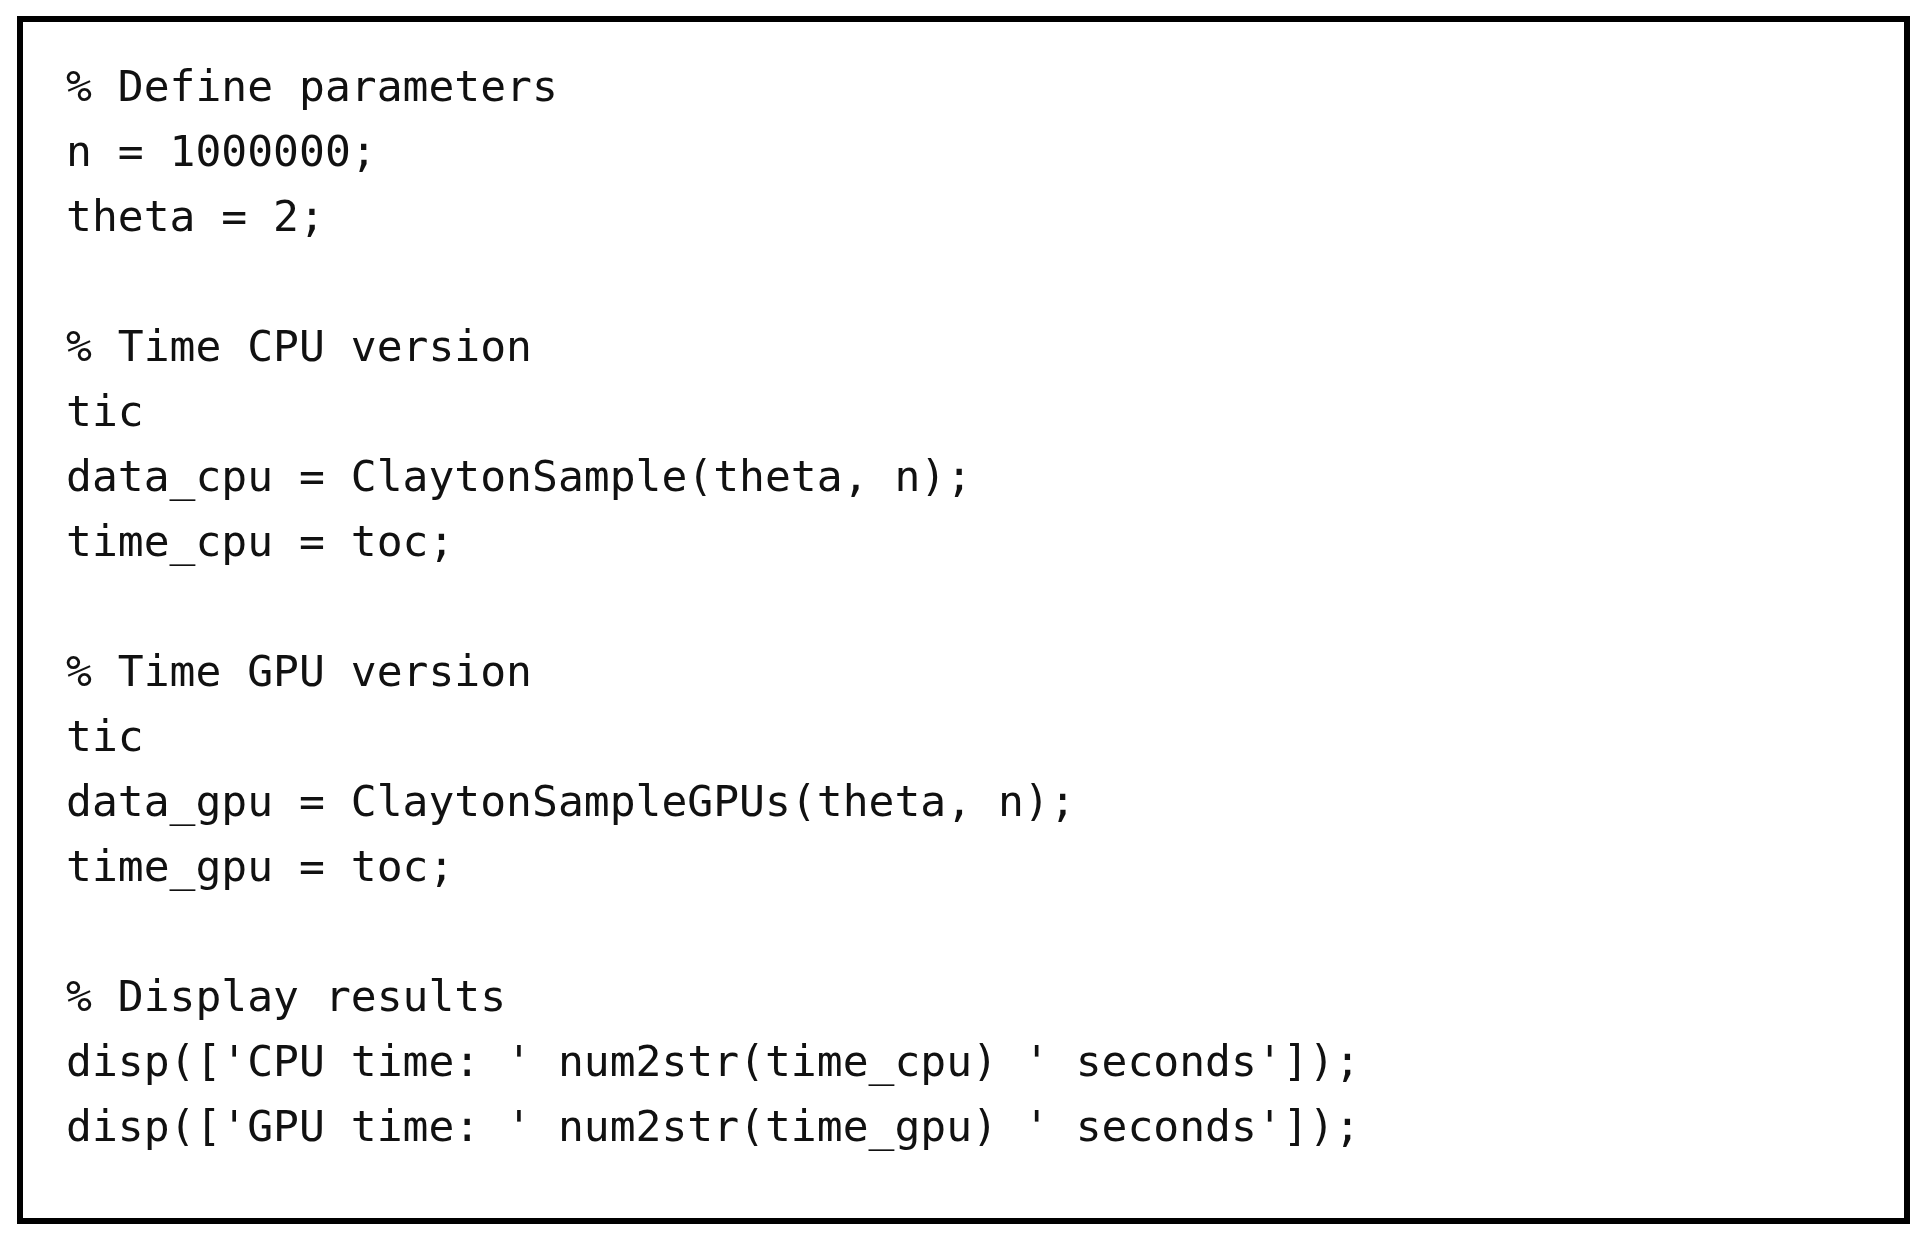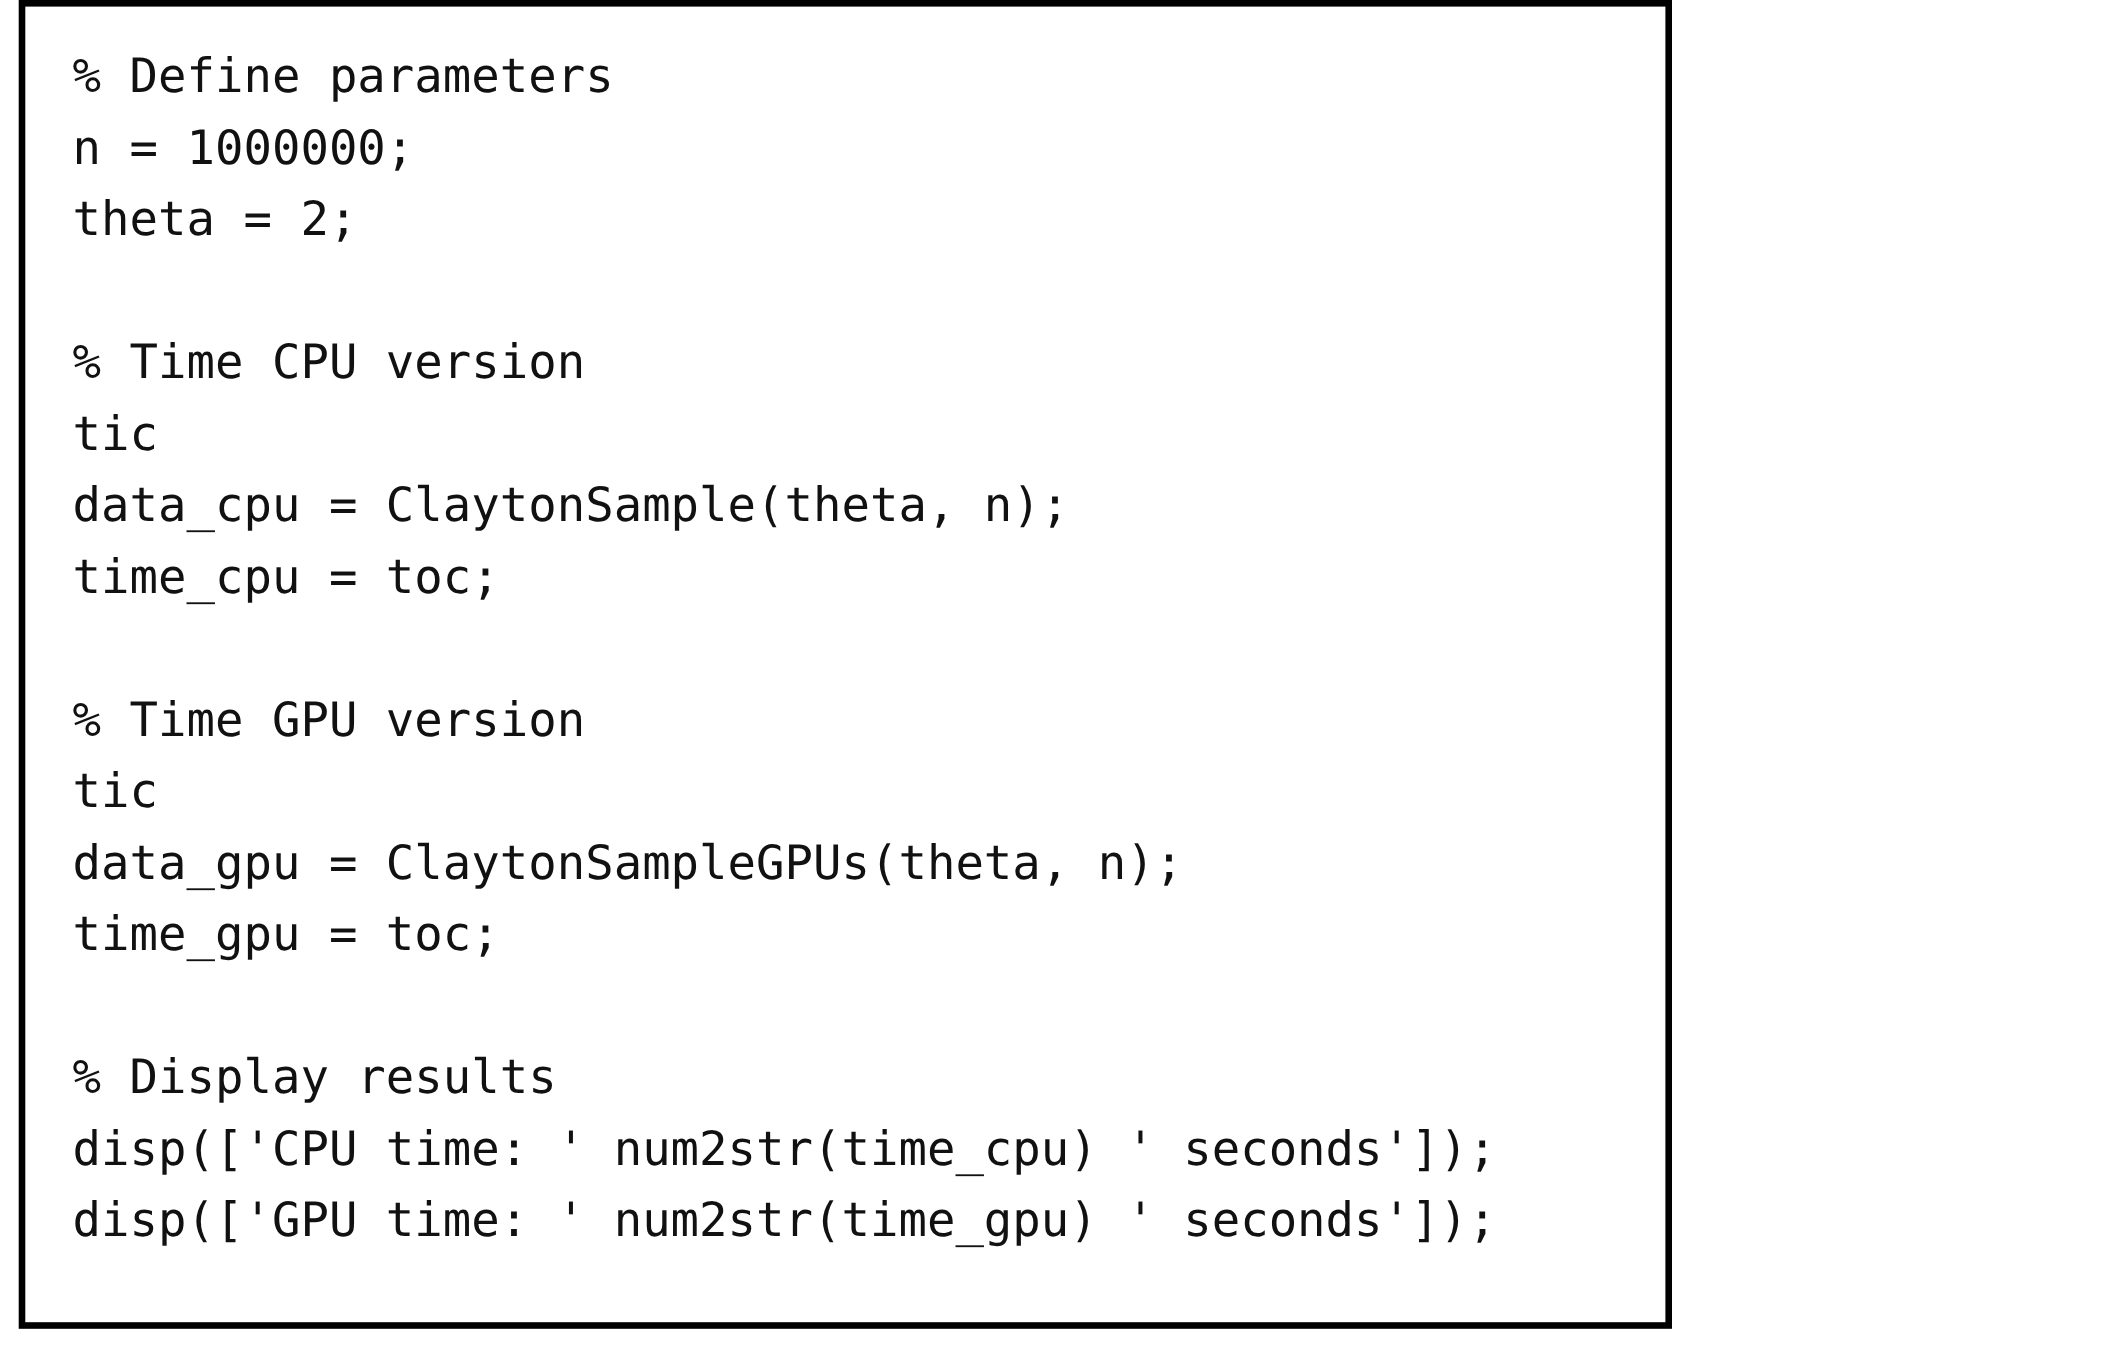--- a/index.html
+++ b/index.html
@@ -11,22 +11,22 @@
     position: relative;
     width: 1920px;
     height: 1236px;
     background: #ffffff;
     overflow: hidden;
     font-family: "DejaVu Sans Mono", "Liberation Mono", monospace;
   }
   .code-box {
     position: absolute;
     left: 17px;
-    top: 0;
-    width: 1503px;
+    top: 16px;
+    width: 1893px;
     height: 1208px;
     box-sizing: border-box;
     border: 6px solid #000000;
     background: #ffffff;
   }
   .code-block {
     margin: 0;
     padding: 32px 20px 0 43px;
     color: #111111;
   }

